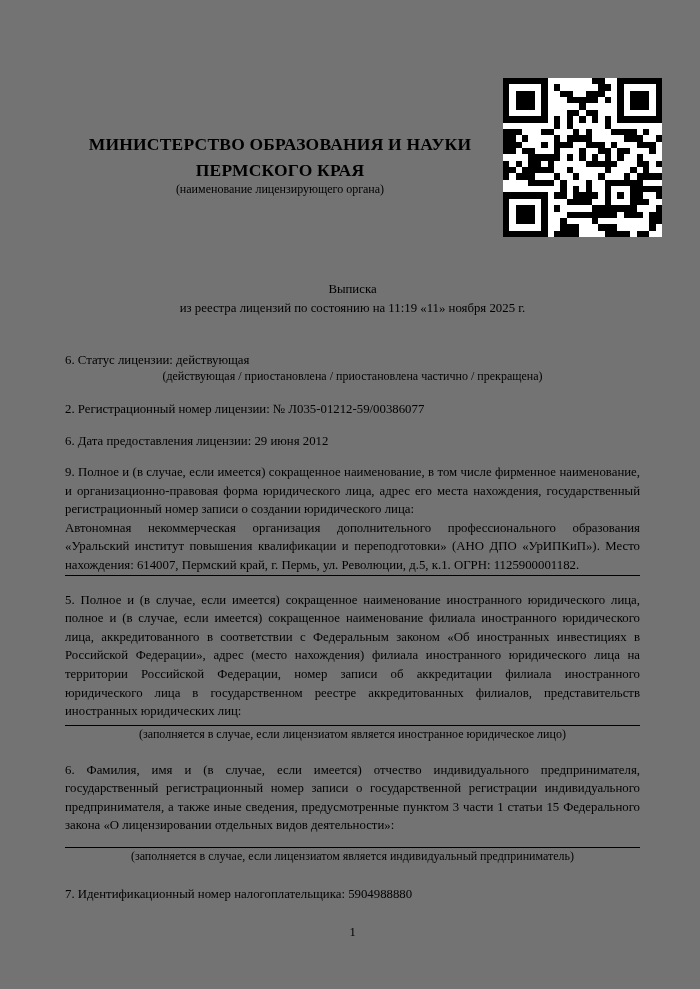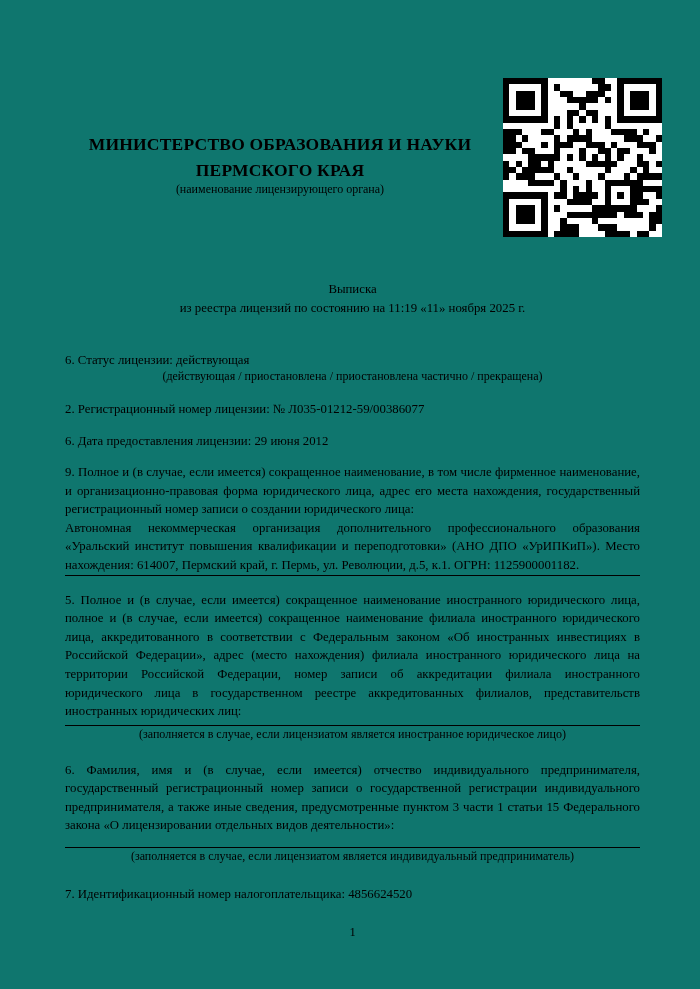--- a/index.html
+++ b/index.html
@@ -2,21 +2,21 @@
 <html><head>
 <meta charset="utf-8">
 <style>
   html, body { margin:0; padding:0; background:#ffffff; }
   body {
     width:700px; height:989px;
     font-family:"Liberation Serif", serif;
     color:#000;
     -webkit-font-smoothing:antialiased;
   }
-  .page { position:relative; width:700px; height:989px; background:#0f766e; overflow:hidden; }
+  .page { position:relative; width:700px; height:989px; background:#737373; overflow:hidden; }
 
   .qr { position:absolute; top:78px; left:503px; width:159px; height:159px; }
   .qr svg { width:100%; height:100%; display:block; shape-rendering:crispEdges; }
 
   .ministry { position:absolute; top:131px; left:62px; width:436px; text-align:center; }
   .ministry-title { font-weight:bold; font-size:17.5px; line-height:26px; letter-spacing:0.2px; }
   .ministry-sub { font-size:12px; line-height:13px; }
 
   .content { position:absolute; top:280px; left:65px; width:575px; font-size:12.8px; line-height:18.6px; }
   .doc-title { text-align:center; }
@@ -381,18 +381,18 @@
     <hr class="fill-line">
 
     <div class="para mt-item5">5. Полное и (в случае, если имеется) сокращенное наименование иностранного юридического лица, полное и (в случае, если имеется) сокращенное наименование филиала иностранного юридического лица, аккредитованного в соответствии с Федеральным законом «Об иностранных инвестициях в Российской Федерации», адрес (место нахождения) филиала иностранного юридического лица на территории Российской Федерации, номер записи об аккредитации филиала иностранного юридического лица в государственном реестре аккредитованных филиалов, представительств иностранных юридических лиц:</div>
     <hr class="fill-line mt-hr5">
     <div class="note mt-note">(заполняется в случае, если лицензиатом является иностранное юридическое лицо)</div>
 
     <div class="para mt-item6">6. Фамилия, имя и (в случае, если имеется) отчество индивидуального предпринимателя, государственный регистрационный номер записи о государственной регистрации индивидуального предпринимателя, а также иные сведения, предусмотренные пунктом 3 части 1 статьи 15 Федерального закона «О лицензировании отдельных видов деятельности»:</div>
     <hr class="fill-line mt-hr6">
     <div class="note mt-note">(заполняется в случае, если лицензиатом является индивидуальный предприниматель)</div>
 
-    <div class="para mt-item7">7. Идентификационный номер налогоплательщика: 4856624520</div>
+    <div class="para mt-item7">7. Идентификационный номер налогоплательщика: 5904988880</div>
   </div>
 
   <div class="pagenum">1</div>
 
 </div>
 
 </body></html>

